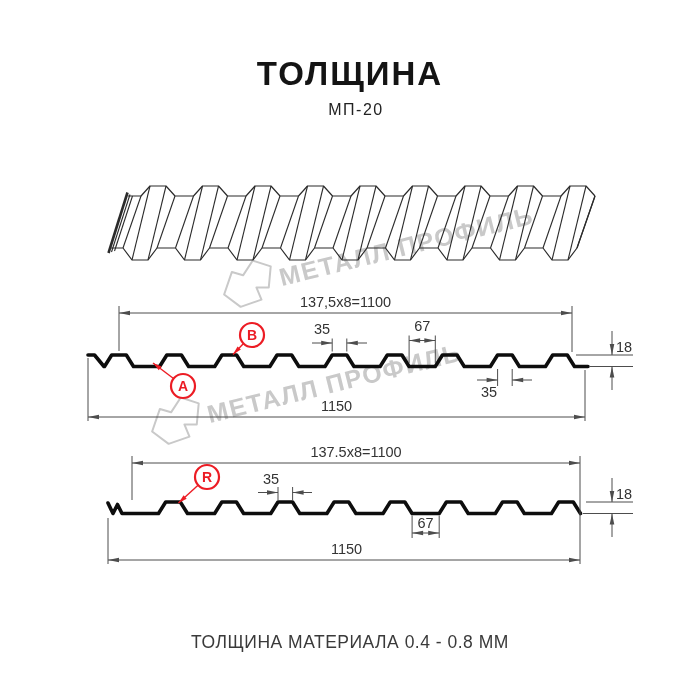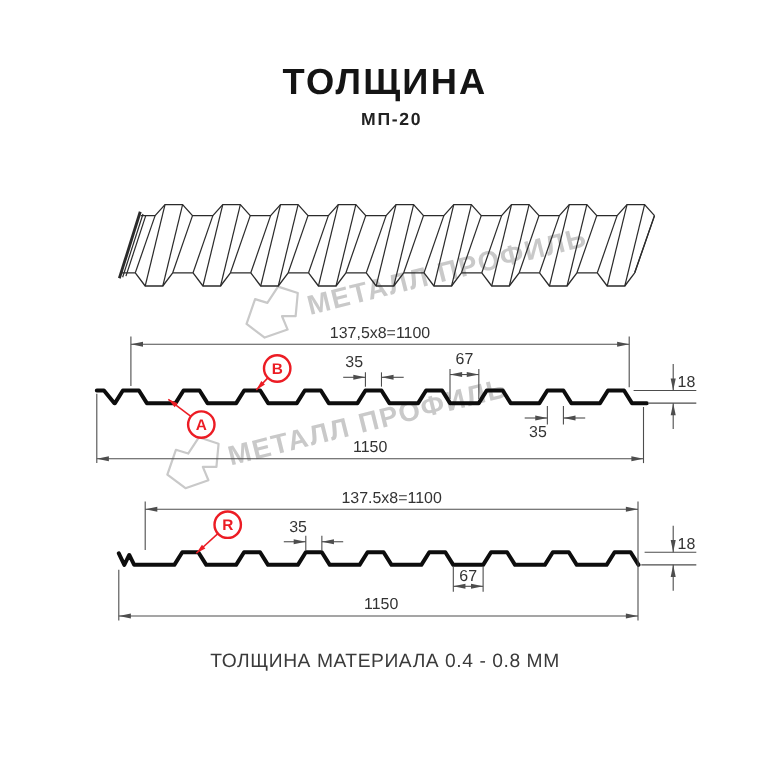--- a/index.html
+++ b/index.html
@@ -5,24 +5,24 @@
   html,body{margin:0;padding:0;}
   body{
     width:700px;height:700px;position:relative;background:#ffffff;
     font-family:"Liberation Sans", sans-serif;overflow:hidden;
   }
   .header{position:absolute;top:57px;left:0;width:700px;text-align:center;}
   .title{
     font-size:33px;font-weight:800;letter-spacing:2px;color:#141414;line-height:1.05;
   }
   .subtitle{
-    margin-top:9px;font-size:16px;font-weight:700;letter-spacing:1.5px;color:#222222;padding-left:12px;
+    margin-top:9px;font-size:16px;font-weight:400;letter-spacing:1.5px;color:#222222;padding-left:12px;
   }
   .footer{
-    position:absolute;top:590px;left:0;width:700px;text-align:center;
+    position:absolute;top:632px;left:0;width:700px;text-align:center;
     font-size:17.5px;font-weight:500;letter-spacing:0.5px;color:#3a3a3a;
   }
   svg{position:absolute;top:0;left:0;}
   svg text{font-family:"Liberation Sans", sans-serif;}
 </style>
 </head>
 <body>
 
 <div class="header">
   <div class="title">ТОЛЩИНА</div>

